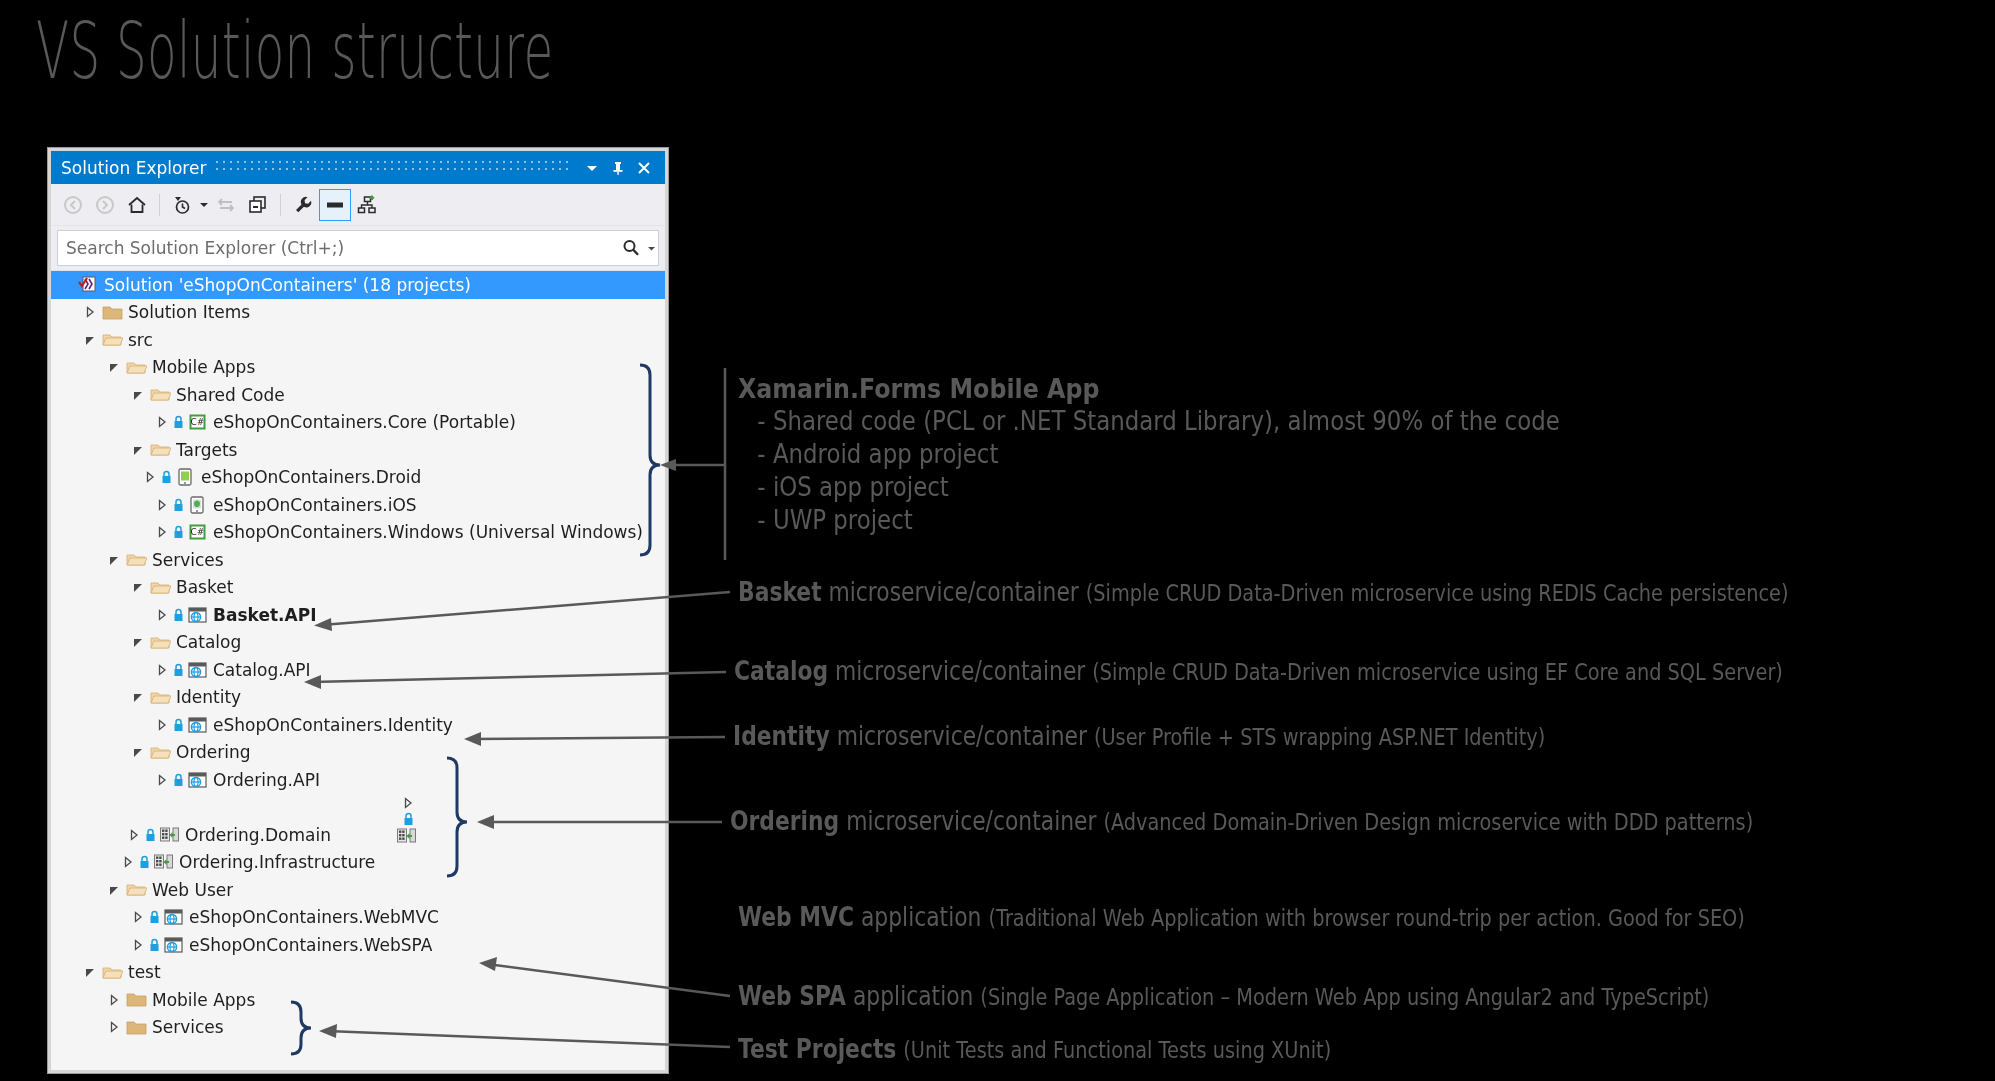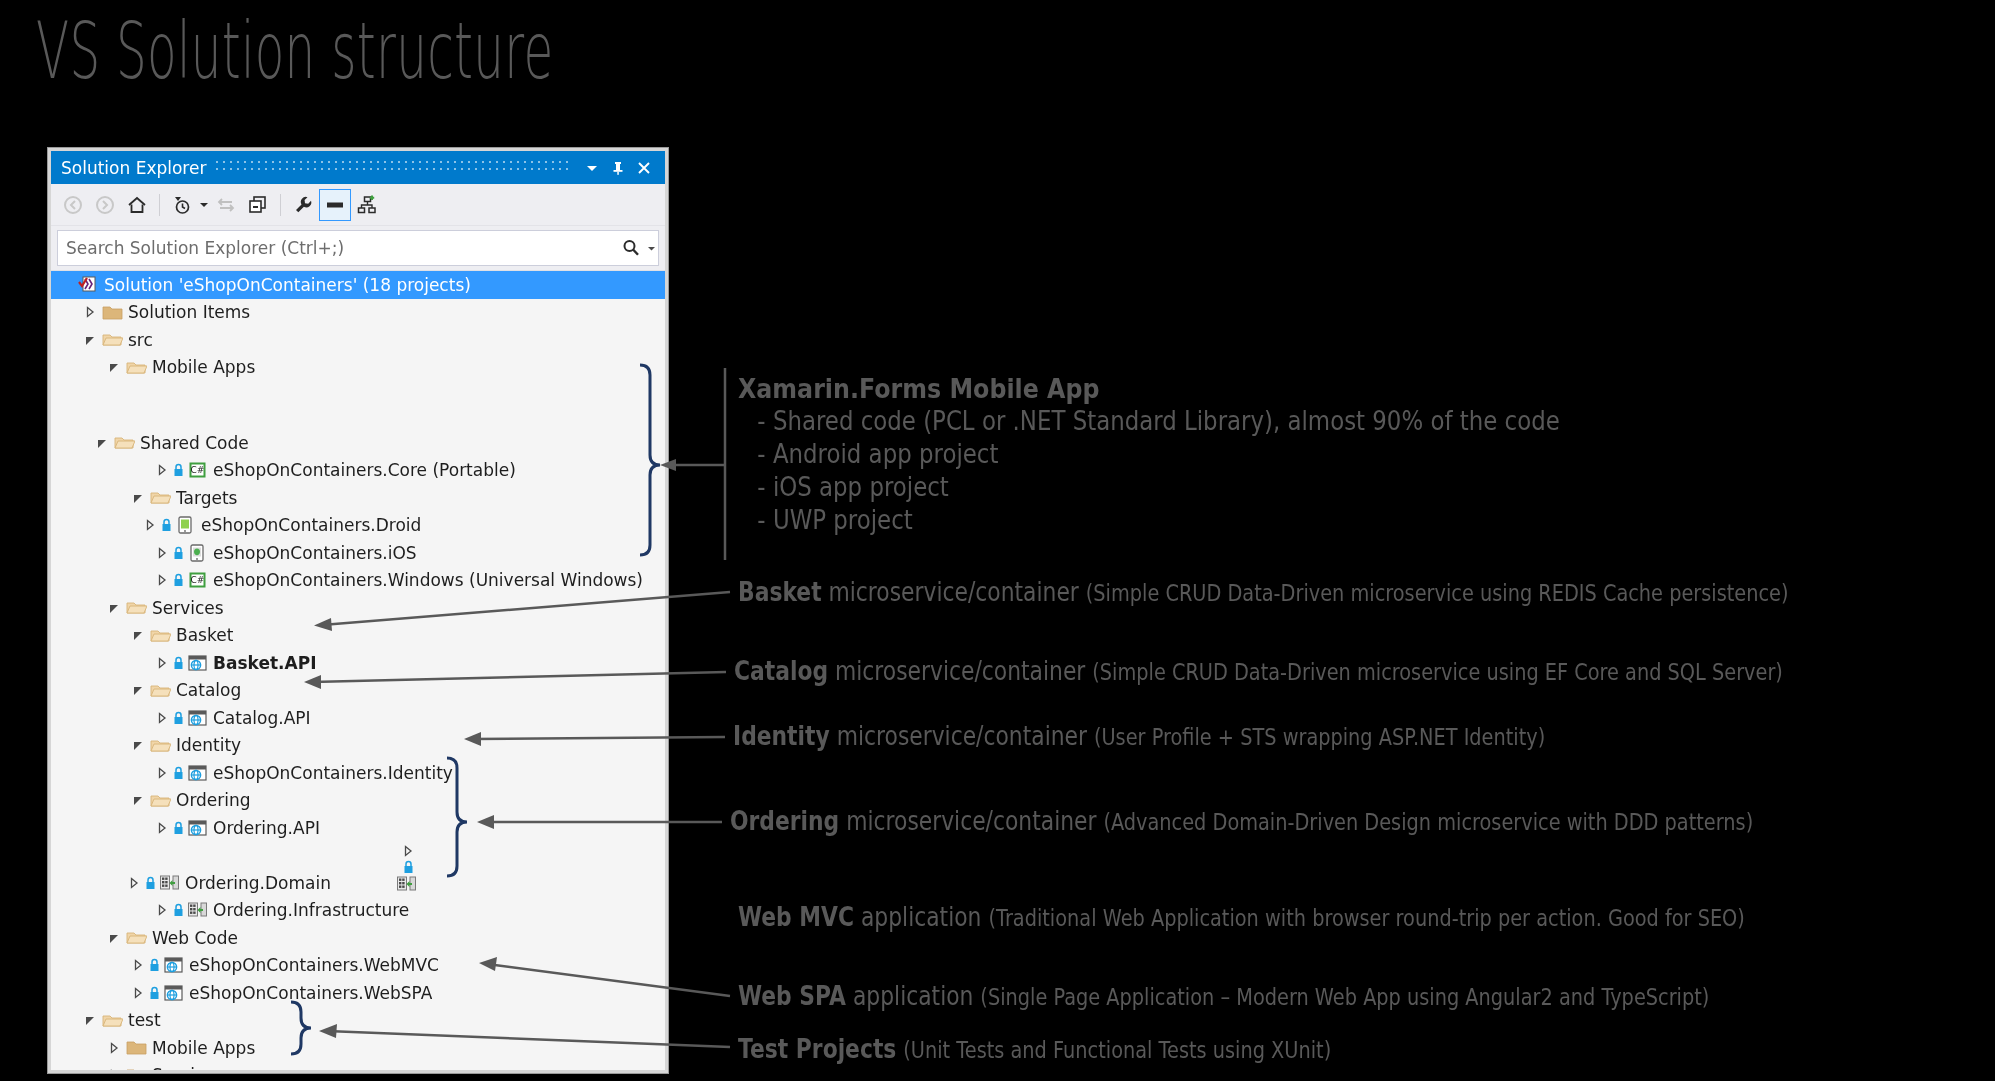--- a/index.html
+++ b/index.html
@@ -372,21 +372,21 @@
             </svg>
           </span>
           <span class="ico">
             <svg width="21" height="17" viewBox="0 0 21 17">
       <path d="M1 4 L8 4 L10 6 L19 6 L19 14 L1 14 Z" fill="#f0d5a8" stroke="#d8b478" stroke-width="0.9"></path>
       <path d="M1 14 L4 7 L21 7 L18 14 Z" fill="#f5e0bb" stroke="#d8b478" stroke-width="0.9"></path>
     </svg>
           </span>
           <span class="lbl">Mobile Apps</span>
         </div>
-        <div class="tree-row" style="padding-left: 42px; margin-top: 48px;">
+        <div class="tree-row" style="padding-left: 78px;">
           <span class="expander">
             <svg width="12" height="12" viewBox="0 0 12 12">
               <path d="M2 3 L10 3 L2 11 Z" fill="#4a4a4a"></path>
             </svg>
           </span>
           <span class="ico">
             <svg width="21" height="17" viewBox="0 0 21 17">
       <path d="M1 4 L8 4 L10 6 L19 6 L19 14 L1 14 Z" fill="#f0d5a8" stroke="#d8b478" stroke-width="0.9"></path>
       <path d="M1 14 L4 7 L21 7 L18 14 Z" fill="#f5e0bb" stroke="#d8b478" stroke-width="0.9"></path>
     </svg>
@@ -679,21 +679,21 @@
       <rect x="3" y="7" width="2.4" height="2.4" fill="#4a4a4a"></rect>
       <rect x="6.2" y="7" width="2.4" height="2.4" fill="#4a4a4a"></rect>
       <rect x="3" y="10.5" width="2.4" height="2.4" fill="#4a4a4a"></rect>
       <rect x="6.2" y="10.5" width="2.4" height="2.4" fill="#4a4a4a"></rect>
       <rect x="14" y="2" width="5.5" height="13" fill="#d8d8d8" stroke="#7a7a7a" stroke-width="1"></rect>
       <path d="M10.5 9 L13.5 6 L13.5 8 L16 8 L16 10 L13.5 10 L13.5 12 Z" fill="#3f9e3f"></path>
     </svg>
           </span>
           <span class="lbl">Ordering.Domain</span>
         </div>
-        <div class="tree-row" style="padding-left: 102px;">
+        <div class="tree-row" style="padding-left: 68px;">
           <span class="expander">
             <svg width="12" height="12" viewBox="0 0 12 12">
               <path d="M3.5 1.5 L9 6 L3.5 10.5 Z" fill="none" stroke="#4a4a4a" stroke-width="1.3"></path>
             </svg>
           </span>
           <svg width="11" height="14" viewBox="0 0 11 14" style="flex:0 0 auto;margin-right:2px;">
       <path d="M3 6 L3 4 a2.5 2.5 0 0 1 5 0 L8 6" fill="none" stroke="#1e9fe0" stroke-width="1.5"></path>
       <rect x="1.5" y="6" width="8" height="7" fill="#1e9fe0"></rect>
     </svg>
           <span class="ico">
@@ -716,21 +716,21 @@
             <svg width="12" height="12" viewBox="0 0 12 12">
               <path d="M2 3 L10 3 L2 11 Z" fill="#4a4a4a"></path>
             </svg>
           </span>
           <span class="ico">
             <svg width="21" height="17" viewBox="0 0 21 17">
       <path d="M1 4 L8 4 L10 6 L19 6 L19 14 L1 14 Z" fill="#f0d5a8" stroke="#d8b478" stroke-width="0.9"></path>
       <path d="M1 14 L4 7 L21 7 L18 14 Z" fill="#f5e0bb" stroke="#d8b478" stroke-width="0.9"></path>
     </svg>
           </span>
-          <span class="lbl">Web Code</span>
+          <span class="lbl">Web User</span>
         </div>
         <div class="tree-row" style="padding-left: 78px;">
           <span class="expander">
             <svg width="12" height="12" viewBox="0 0 12 12">
               <path d="M3.5 1.5 L9 6 L3.5 10.5 Z" fill="none" stroke="#4a4a4a" stroke-width="1.3"></path>
             </svg>
           </span>
           <svg width="11" height="14" viewBox="0 0 11 14" style="flex:0 0 auto;margin-right:2px;">
       <path d="M3 6 L3 4 a2.5 2.5 0 0 1 5 0 L8 6" fill="none" stroke="#1e9fe0" stroke-width="1.5"></path>
       <rect x="1.5" y="6" width="8" height="7" fill="#1e9fe0"></rect>

